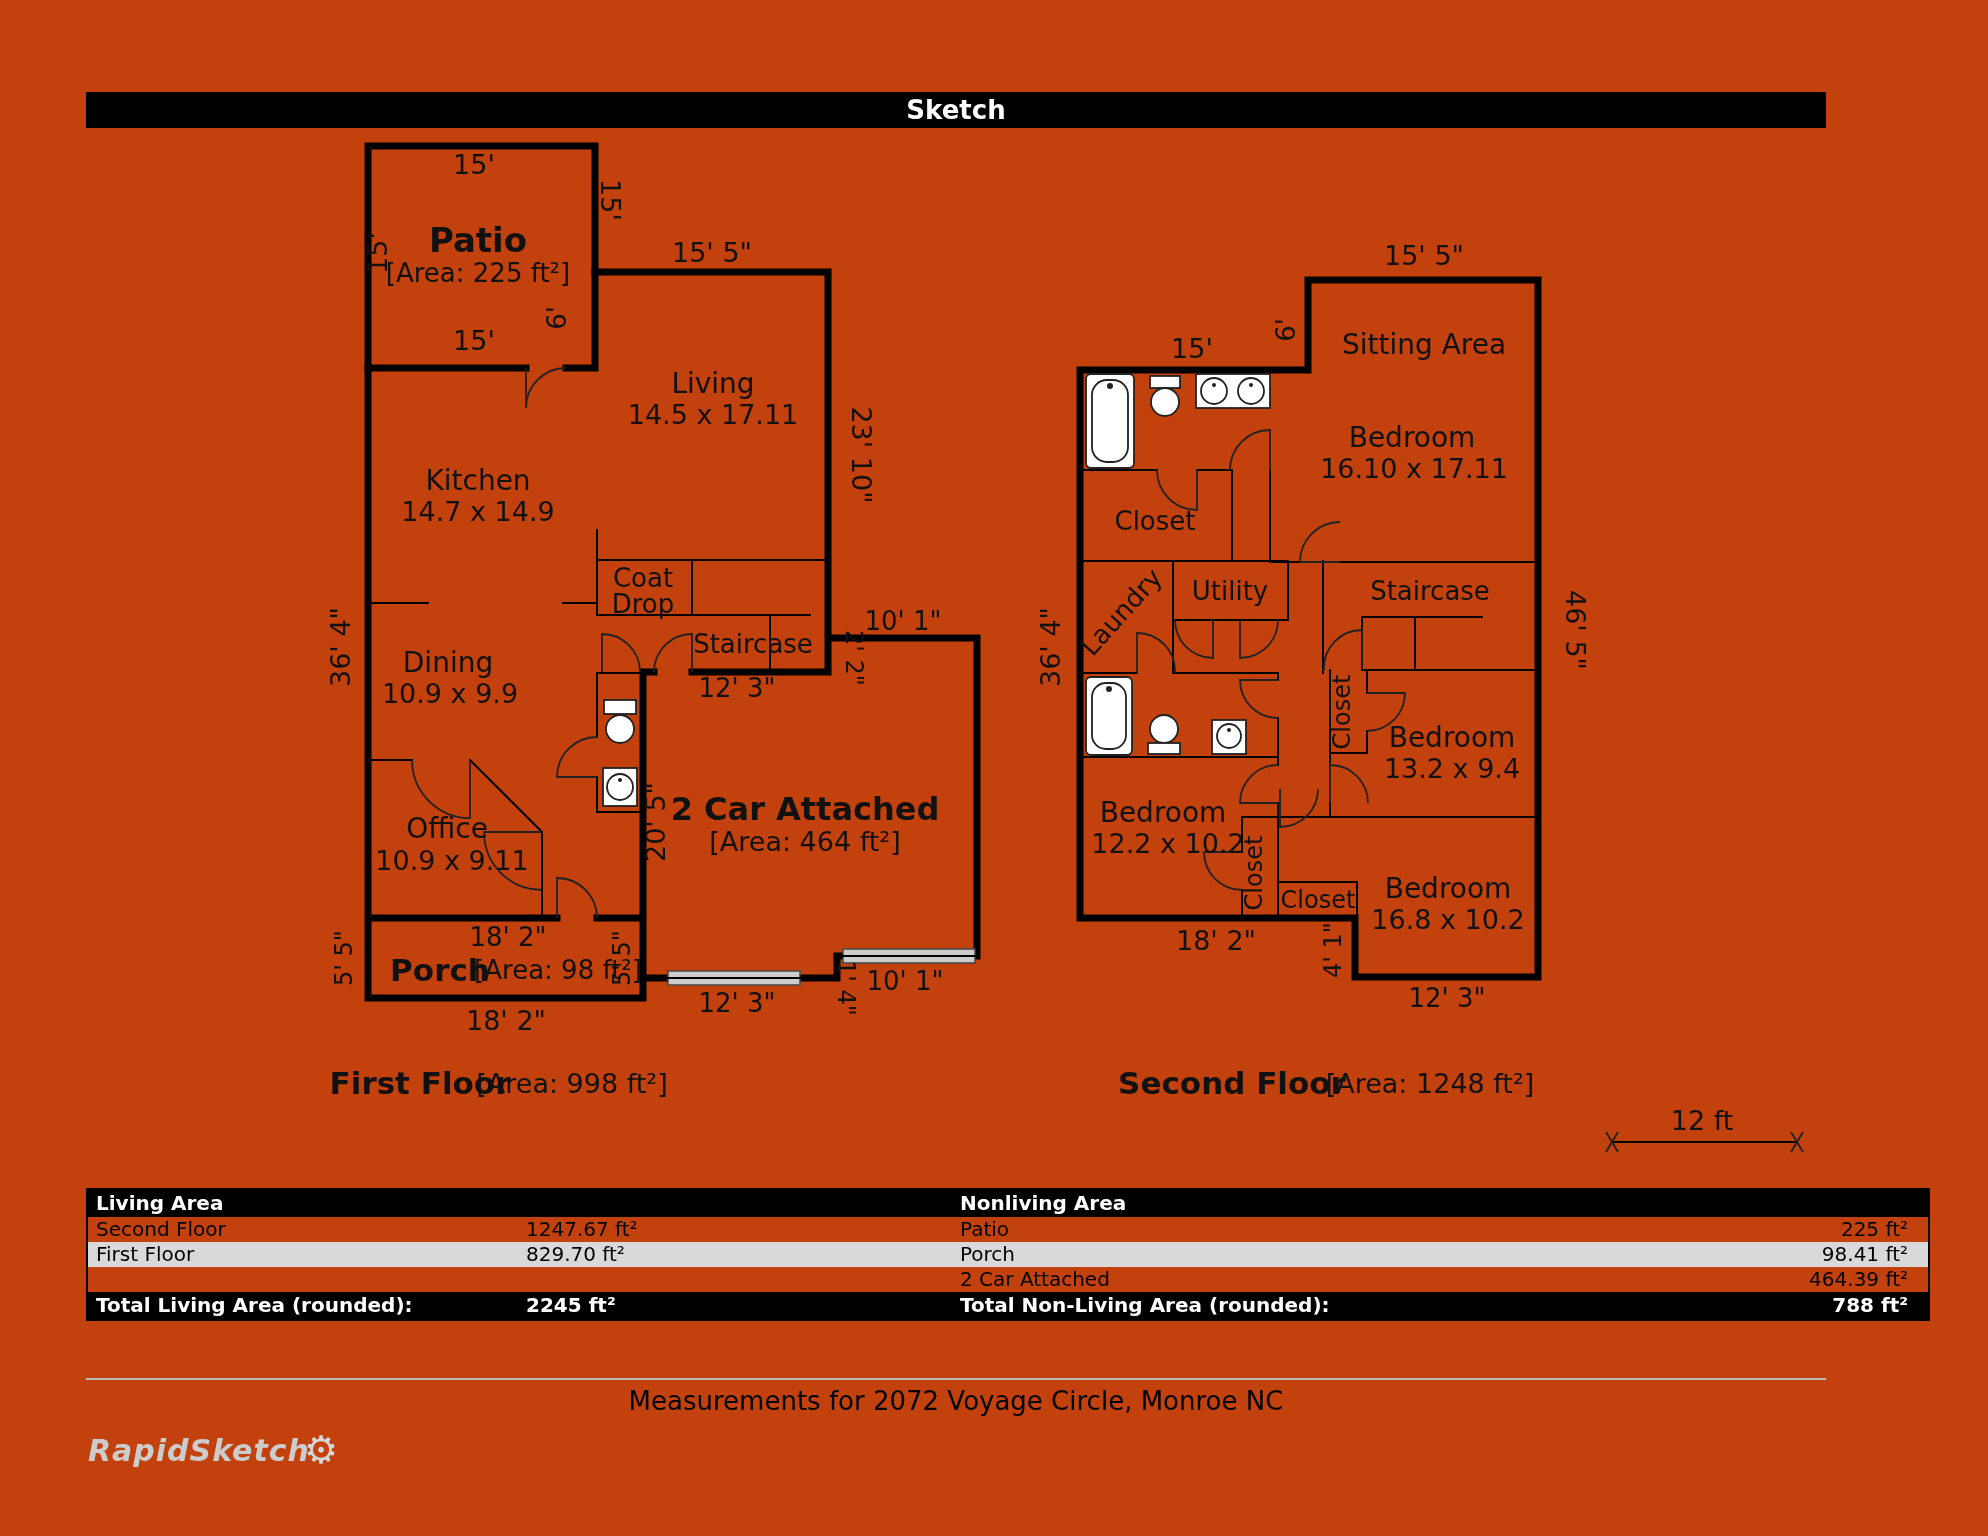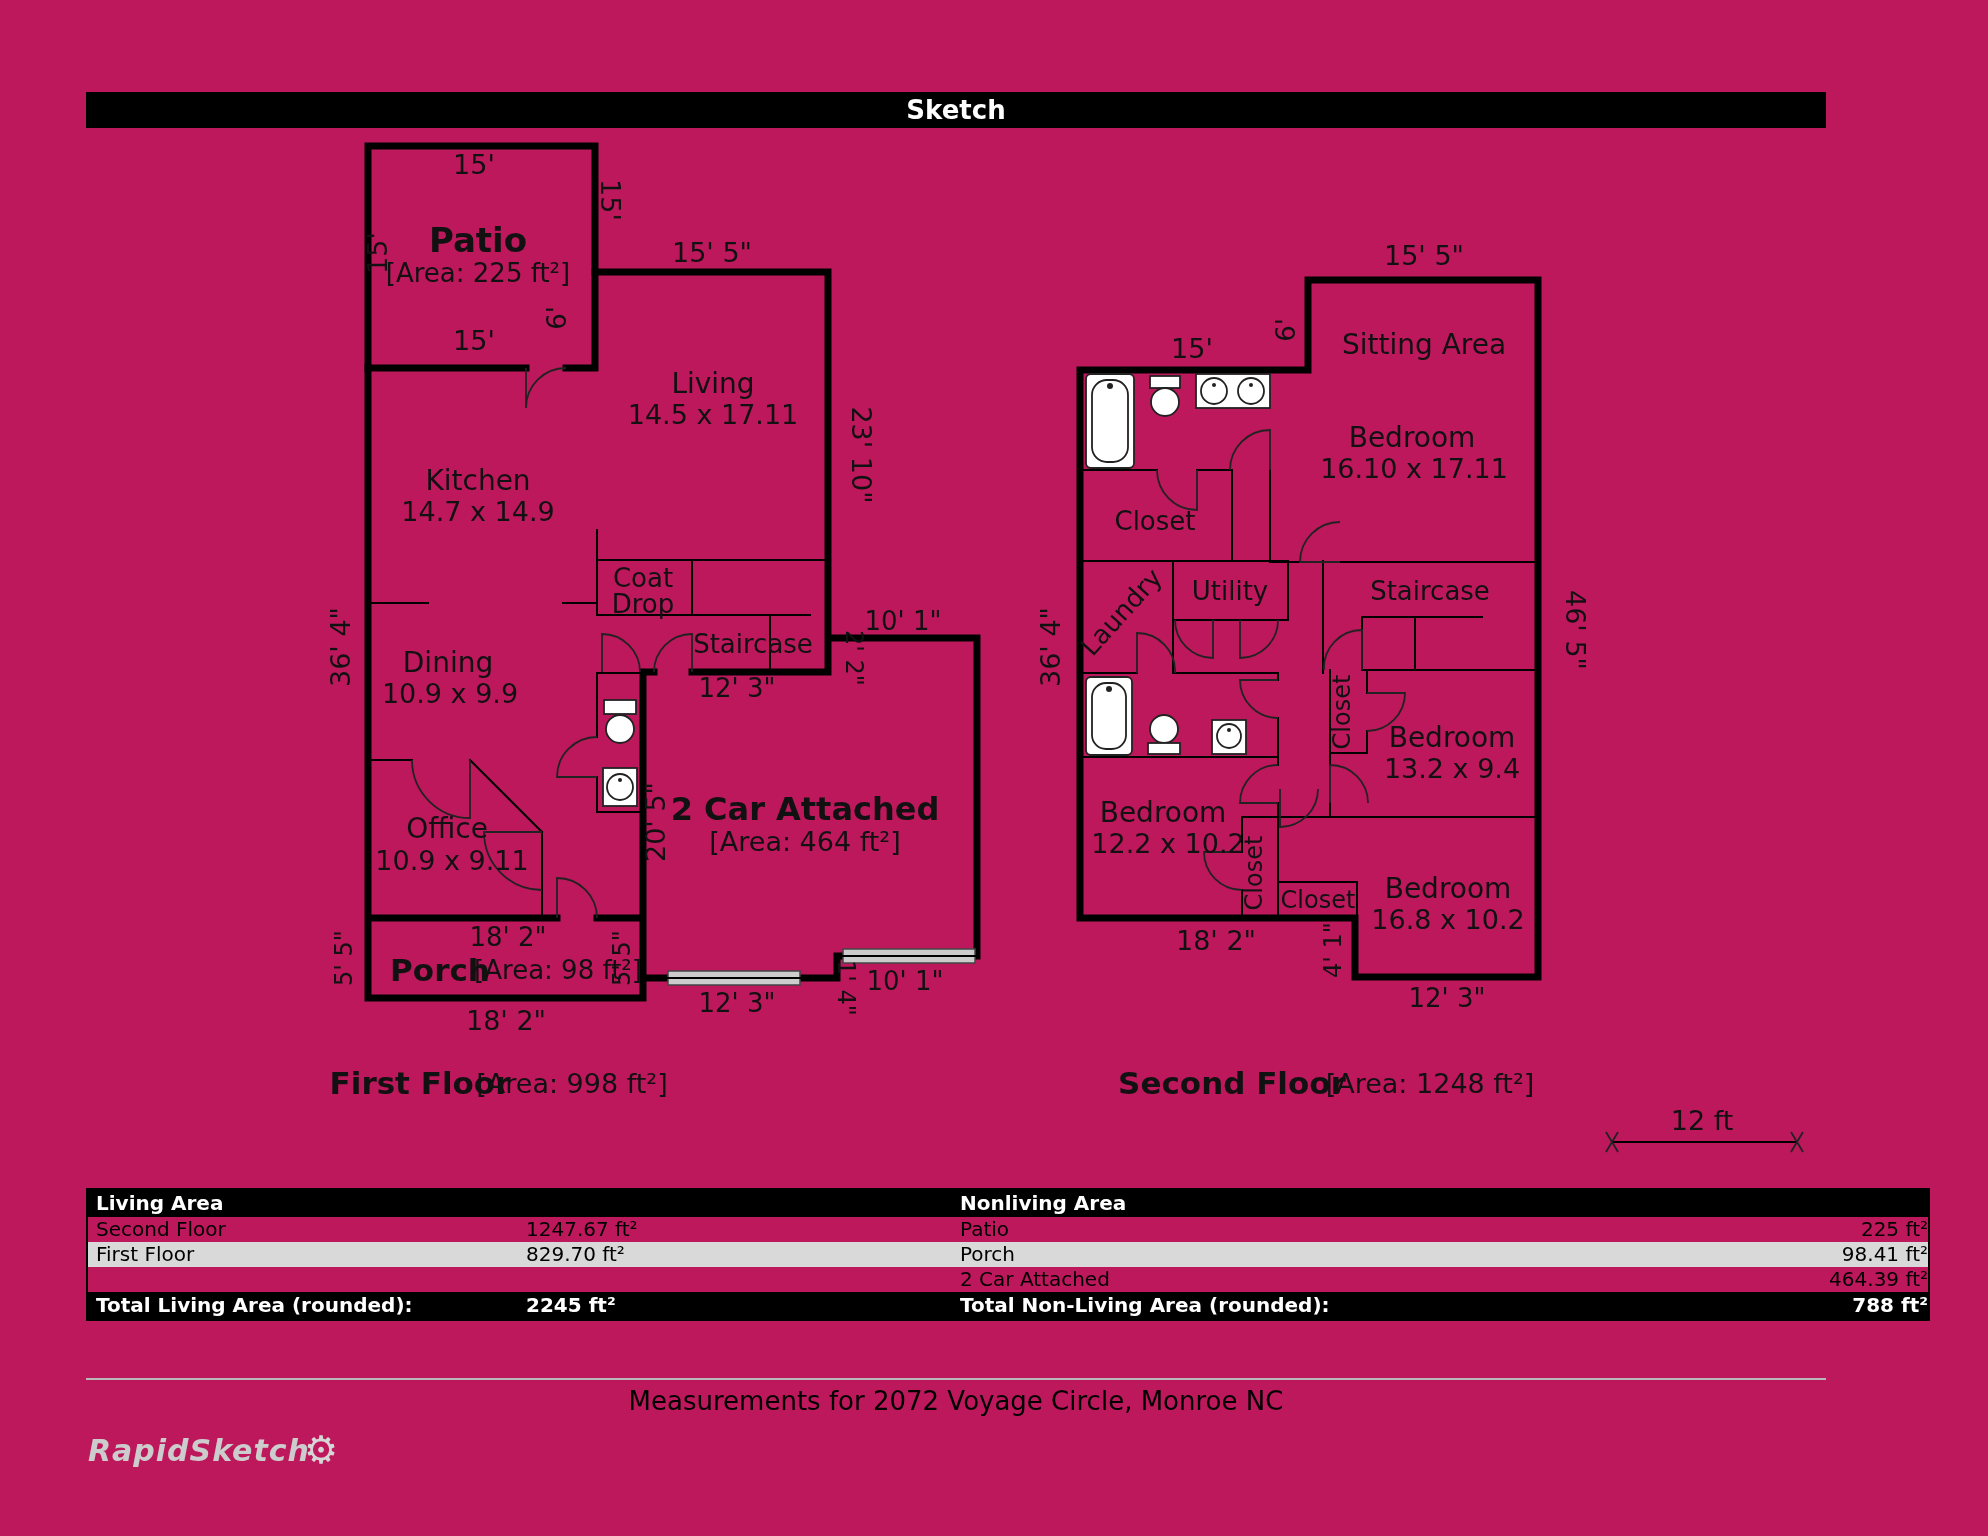--- a/index.html
+++ b/index.html
@@ -1,37 +1,37 @@
 <!DOCTYPE html>
 <html><head>
 <meta charset="utf-8">
 <style>
   html,body{margin:0;padding:0;background:#fff;}
   body{font-family:"DejaVu Sans","Liberation Sans",sans-serif;color:#000;}
-  #page{position:relative;width:1988px;height:1536px;background:#be185d;overflow:hidden;}
+  #page{position:relative;width:1988px;height:1536px;background:#c2410c;overflow:hidden;}
   #title-bar{position:absolute;left:86px;top:92px;width:1740px;height:36px;background:#000;
     color:#fff;display:flex;align-items:center;justify-content:center;
     font-size:26px;font-weight:700;}
   #plan-svg{position:absolute;left:0;top:0;width:1988px;height:1536px;}
   #plan-svg text{fill:#111;font-family:"DejaVu Sans","Liberation Sans",sans-serif;}
   .wall-thick{stroke:#000;stroke-width:7;fill:none;stroke-linecap:square;}
   .wall-thin{stroke:#000;stroke-width:2;fill:none;stroke-linecap:square;}
   .door{stroke:#222;stroke-width:1.8;fill:none;}
   .fixture{stroke:#222;stroke-width:1.8;fill:#fff;}
   .garage-door{fill:#ccc;stroke:#444;stroke-width:1.5;}
   
   #area-table{position:absolute;left:86px;top:1188px;width:1844px;border:2px solid #000;
     font-size:20px;box-sizing:border-box;}
   .t-row{display:flex;height:25px;line-height:25px;}
   .t-row.black{background:#000;color:#fff;font-weight:700;height:27px;line-height:27px;}
   .t-row.gray{background:#d9d9d9;}
   .c-llabel{flex:0 0 430px;padding-left:8px;text-align:left;}
   .c-lval{flex:0 0 424px;text-align:left;}
   .c-nlabel{flex:0 0 430px;padding-left:10px;text-align:left;}
-  .c-nval{flex:1;text-align:right;padding-right:0;}
+  .c-nval{flex:1;text-align:right;padding-right:20px;}
   #footer1,#footer2{position:absolute;left:86px;width:1740px;text-align:center;font-size:26px;}
   #footer1{top:1320px;}
   #footer2{top:1347px;}
   #footer-rule{position:absolute;left:86px;top:1378px;width:1740px;height:2px;background:#b9b9b9;}
   #address{position:absolute;left:86px;top:1386px;width:1740px;text-align:center;font-size:26px;}
   #watermark{position:absolute;left:88px;top:1428px;color:#cccccc;font-size:30px;
     font-style:italic;font-weight:700;letter-spacing:1px;display:flex;align-items:center;}
   #watermark .gear{font-style:normal;font-size:38px;color:#d6d6d6;margin-left:-6px;}
 </style>
 </head>

